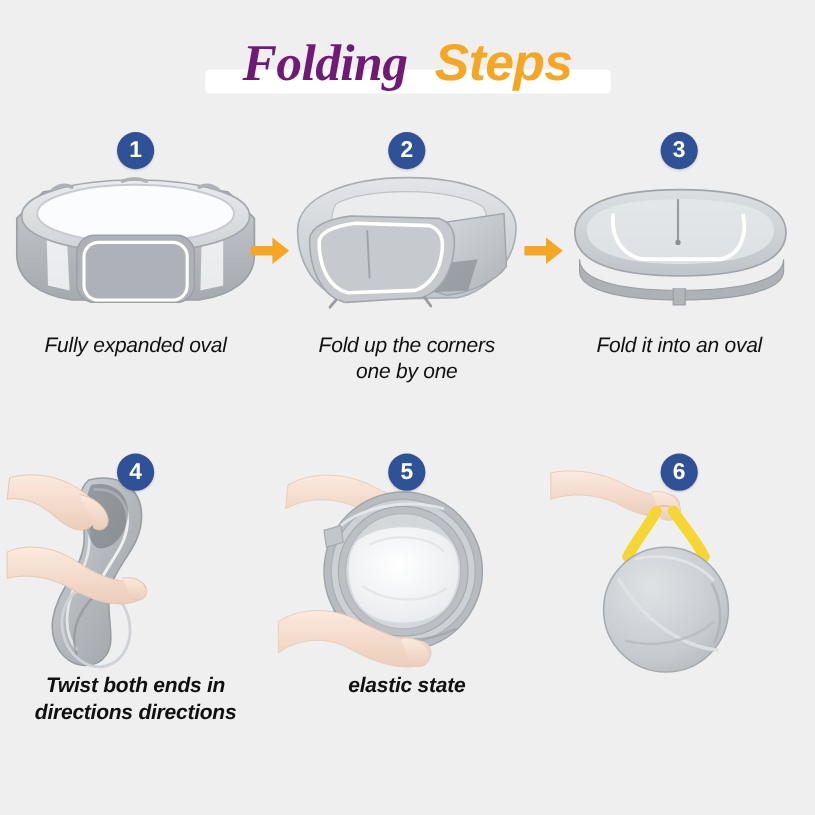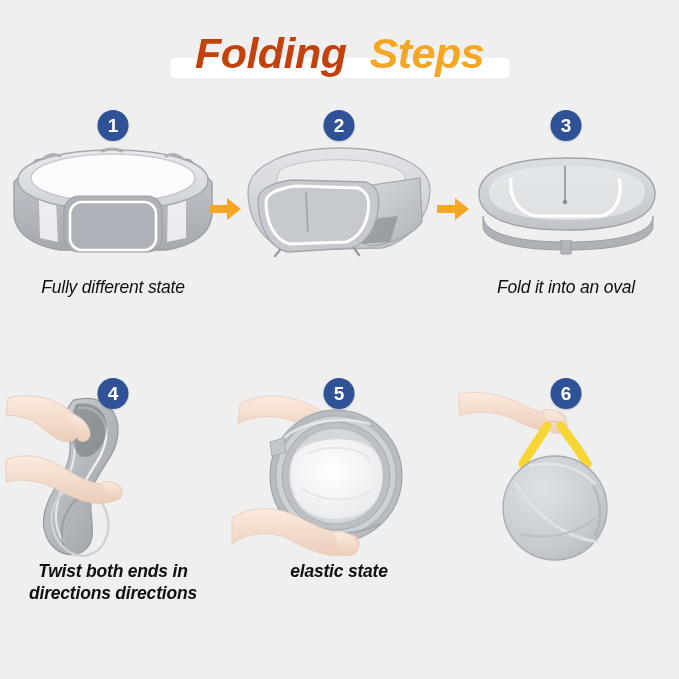--- a/index.html
+++ b/index.html
@@ -37,21 +37,21 @@
     border-radius: 4px;
   }
   .title-text {
     position: relative;
     font-size: 43px;
     font-weight: bold;
     font-style: italic;
     letter-spacing: -0.5px;
     white-space: nowrap;
   }
-  .title-a { color: #c2410c; }
+  .title-a { color: #701a75; font-family: Liberation Serif, serif; }
   .title-b { color: #f5a623; }
 
   
   .grid {
     position: absolute;
     top: 96px;
     left: 0;
     width: 679px;
     height: 560px;
   }
@@ -180,21 +180,21 @@
 
           <rect x="58" y="66" width="98" height="56" rx="15" fill="#aeb2b8" stroke="#9ba0a6" stroke-width="1.2"></rect>
           <rect x="64" y="72" width="86" height="48" rx="12" fill="none" stroke="#ffffff" stroke-width="2.6"></rect>
 
           <path d="M38,28 q8,-6 16,-2" fill="none" stroke="#aeb2b8" stroke-width="3" stroke-linecap="round"></path>
           <path d="M96,21 q10,-4 20,0" fill="none" stroke="#aeb2b8" stroke-width="3" stroke-linecap="round"></path>
           <path d="M160,26 q8,-4 16,2" fill="none" stroke="#aeb2b8" stroke-width="3" stroke-linecap="round"></path>
         </svg>
       </div>
       <div class="caption">
-        <div>Fully different state</div>
+        <div>Fully expanded oval</div>
       </div>
     </div>
 
     <div class="arrow arrow-r1a">
       <svg viewBox="0 0 34 26" width="34" height="26">
         <path d="M1,9 L19,9 L19,2 L33,13 L19,24 L19,17 L1,17 Z" fill="#f5a623"></path>
       </svg>
     </div>
 
     <div class="cell cell-1">
@@ -225,20 +225,24 @@
           <path d="M26,70 C26,58 44,52 60,50 L134,52 C146,56 148,66 146,80
                    C144,96 136,112 120,118 L56,122 C36,118 26,94 26,70 Z" fill="#c6cace" stroke="#a3a7ac" stroke-width="1.3"></path>
           <path d="M34,72 C34,62 50,58 64,56 L126,58 C136,62 138,70 136,82
                    C134,96 126,108 114,112 L58,114 C42,110 34,92 34,72 Z" fill="none" stroke="#ffffff" stroke-width="3"></path>
 
           <path d="M74,62 L76,102" stroke="#9fa3a8" stroke-width="1.6"></path>
 
           <path d="M48,120 l-5,6" stroke="#9a9ea3" stroke-width="2.4" stroke-linecap="round"></path>
           <path d="M122,118 l5,7" stroke="#9a9ea3" stroke-width="2.4" stroke-linecap="round"></path>
         </svg>
+      </div>
+      <div class="caption">
+        <div>Fold up the corners</div>
+        <div>one by one</div>
       </div>
     </div>
 
     <div class="arrow arrow-r1b">
       <svg viewBox="0 0 34 26" width="34" height="26">
         <path d="M1,9 L19,9 L19,2 L33,13 L19,24 L19,17 L1,17 Z" fill="#f5a623"></path>
       </svg>
     </div>
 
     <div class="cell cell-2">

